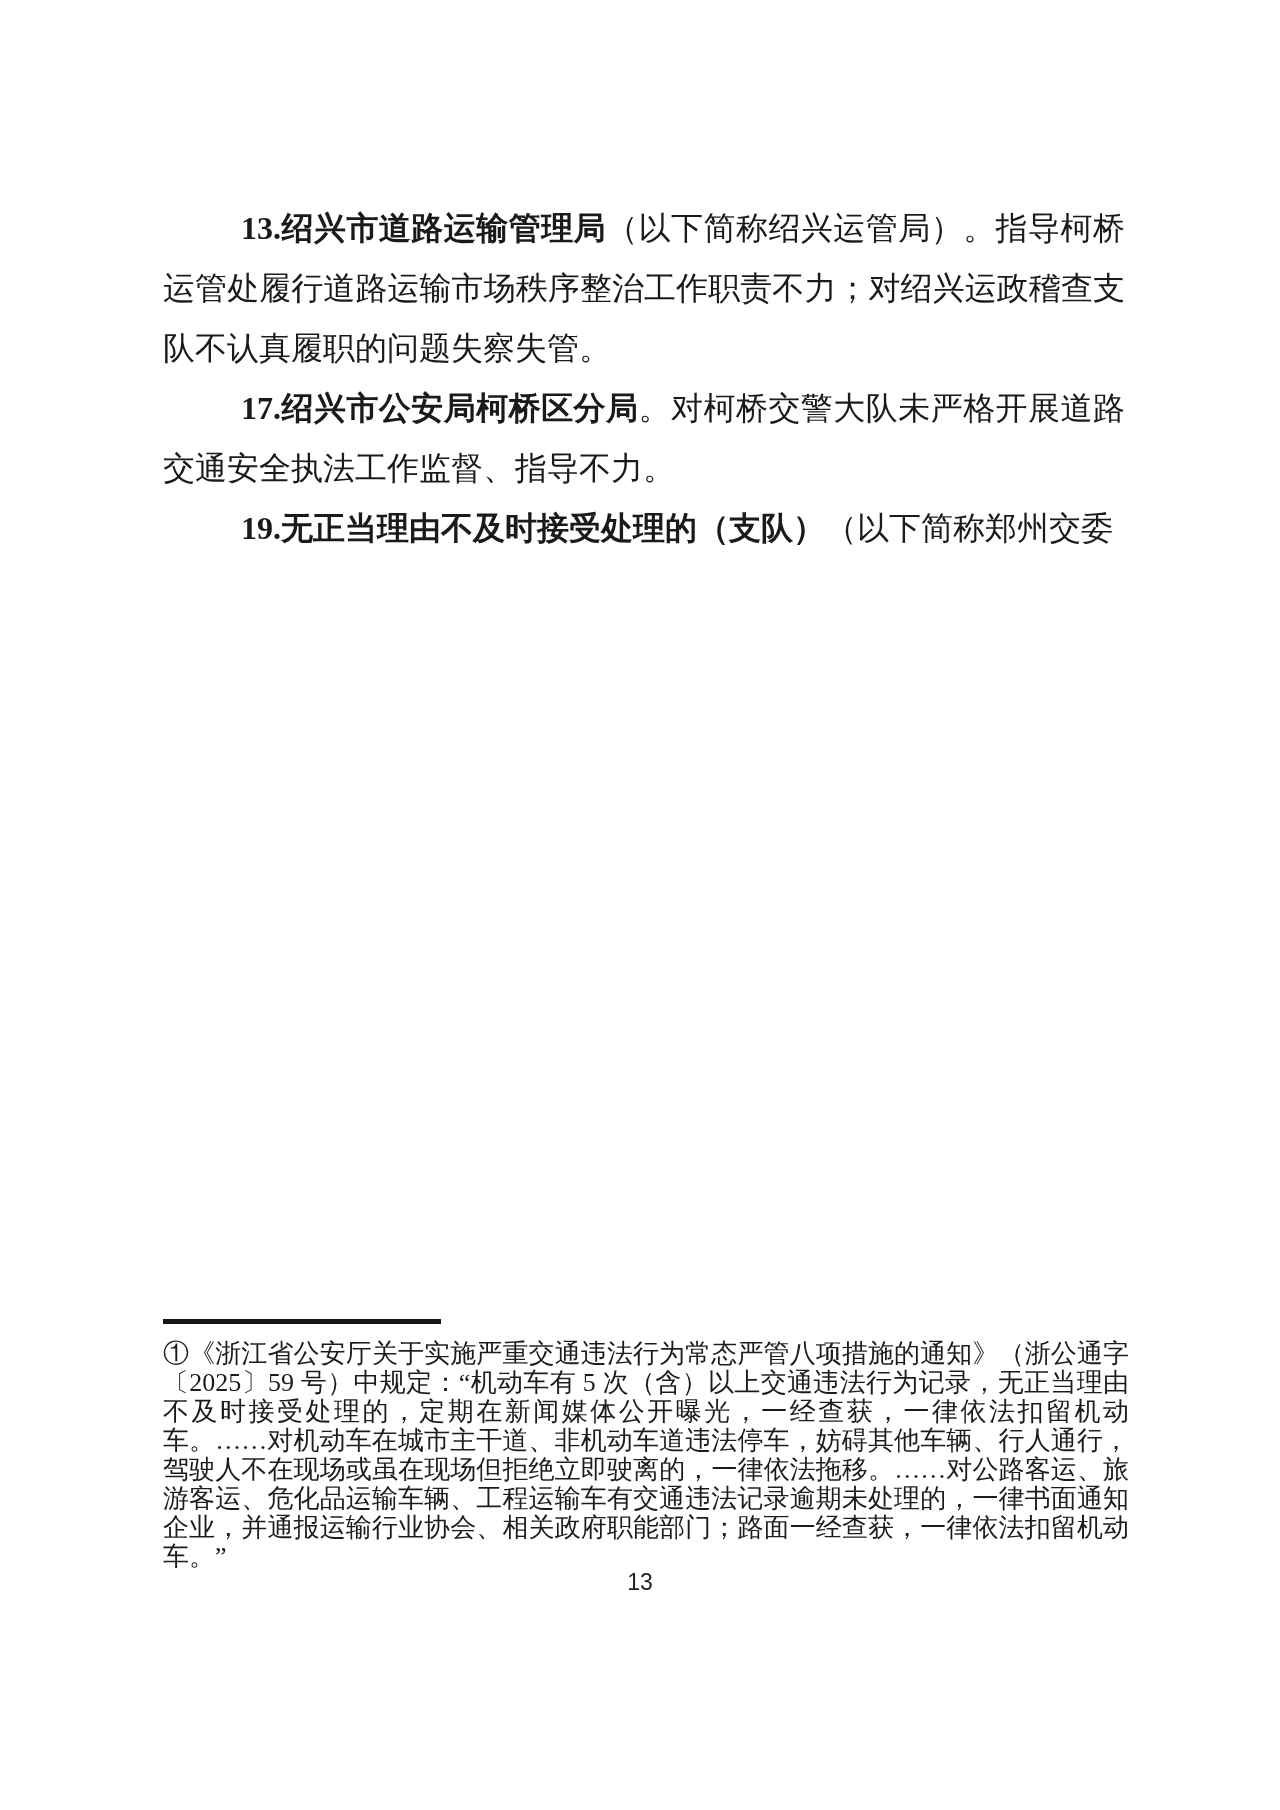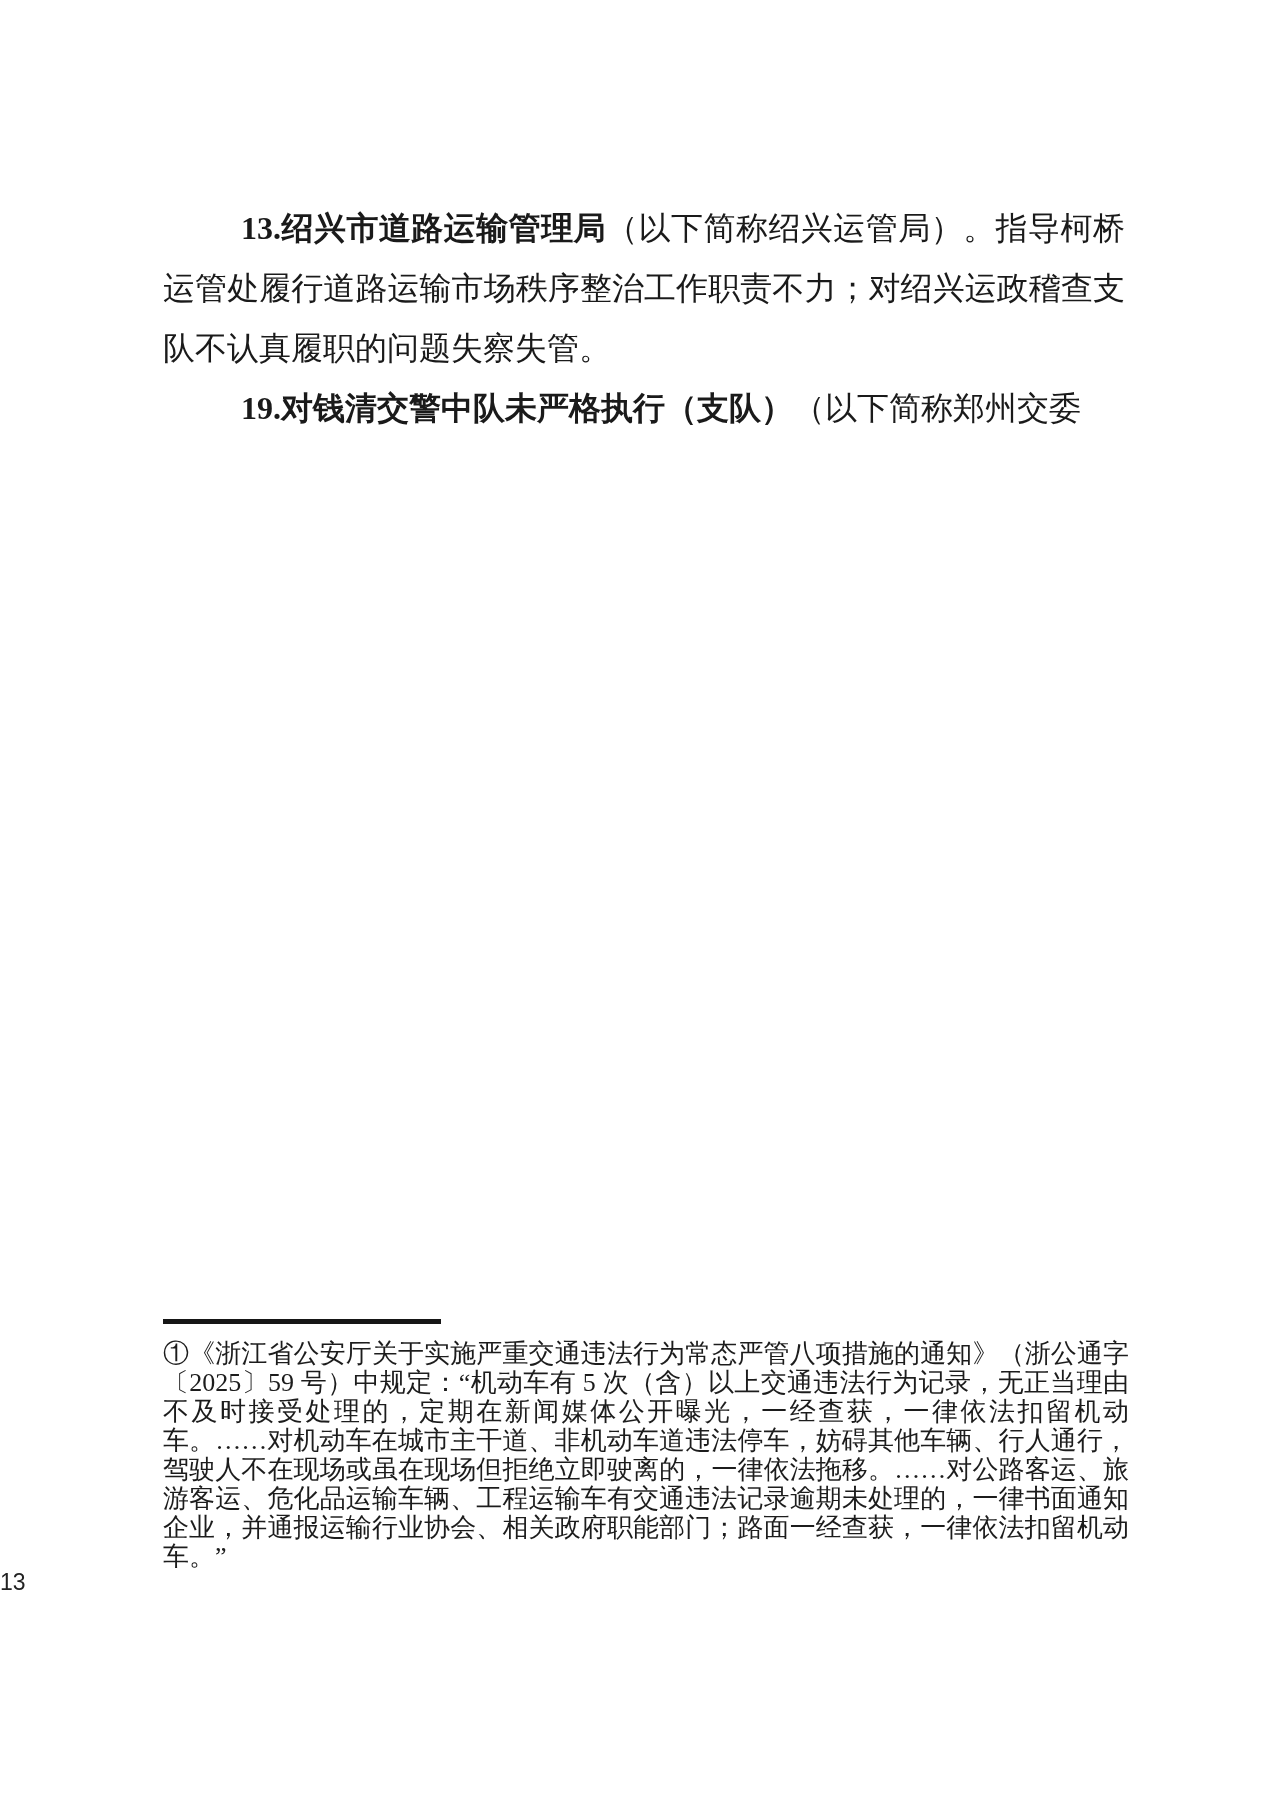--- a/index.html
+++ b/index.html
@@ -59,41 +59,42 @@
     text-align: justify;
     word-break: break-all;
     overflow-wrap: break-word;
     color: #1c1c1c;
   }
   .page-number {
     position: absolute;
     left: 0;
     top: 1568px;
     width: 1280px;
-    text-align: left;
+    text-align: center;
     font-size: 23px;
     line-height: 28px;
     font-family: "Liberation Sans", "DejaVu Sans", sans-serif;
     color: #222222;
   }
 </style>
 </head>
 <body>
 
 <div class="page">
 
   <div class="body-text">
 
     <p class="para"><span class="head"><span>13.</span><span>绍兴市道路运输管理局</span></span><span>（以下简称绍兴运管局）。指导柯桥运管处履行道路运输市场秩序整治工作职责不力；对绍兴运政稽查支队不认真履职的问题失察失管。</span></p>
 
 
 
 
+    <p class="para"><span class="head"><span>17.</span><span>绍兴市公安局柯桥区分局</span></span><span>。对柯桥交警大队未严格开展道路交通安全执法工作监督、指导不力。</span></p>
 
-    <p class="para"><span class="head"><span>19.</span><span>对钱清交警中队未严格执行（支队）</span></span><span>（以下简称郑州交委</span></p>
+    <p class="para"><span class="head"><span>19.</span><span>无正当理由不及时接受处理的（支队）</span></span><span>（以下简称郑州交委</span></p>
 
   </div>
 
   <div class="fn-sep"></div>
 
   <div class="footnote"><span>①</span><span>《浙江省公安厅关于实施严重交通违法行为常态严管八项措施的通知》（浙公通字〔2025〕59 号）中规定：“机动车有 5 次（含）以上交通违法行为记录，无正当理由不及时接受处理的，定期在新闻媒体公开曝光，一经查获，一律依法扣留机动车。……对机动车在城市主干道、非机动车道违法停车，妨碍其他车辆、行人通行，驾驶人不在现场或虽在现场但拒绝立即驶离的，一律依法拖移。……对公路客运、旅游客运、危化品运输车辆、工程运输车有交通违法记录逾期未处理的，一律书面通知企业，并通报运输行业协会、相关政府职能部门；路面一经查获，一律依法扣留机动车。”</span></div>
 
   <div class="page-number">13</div>
 
 </div>

